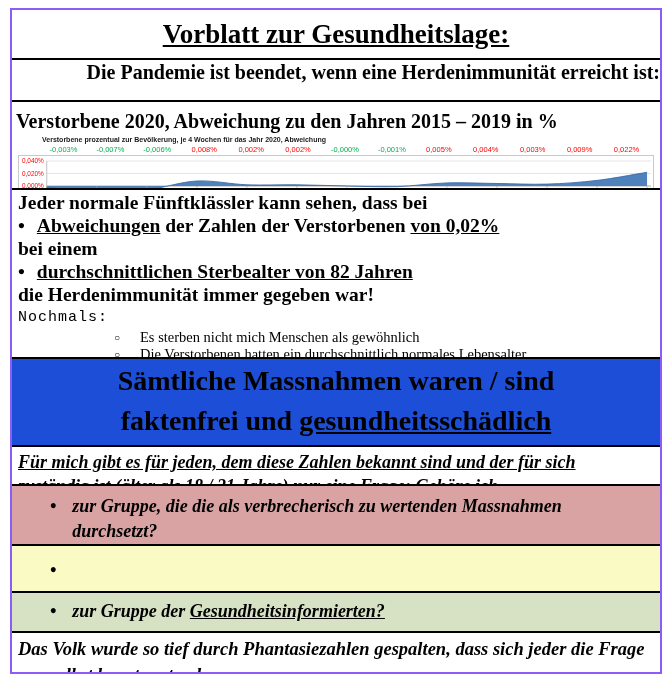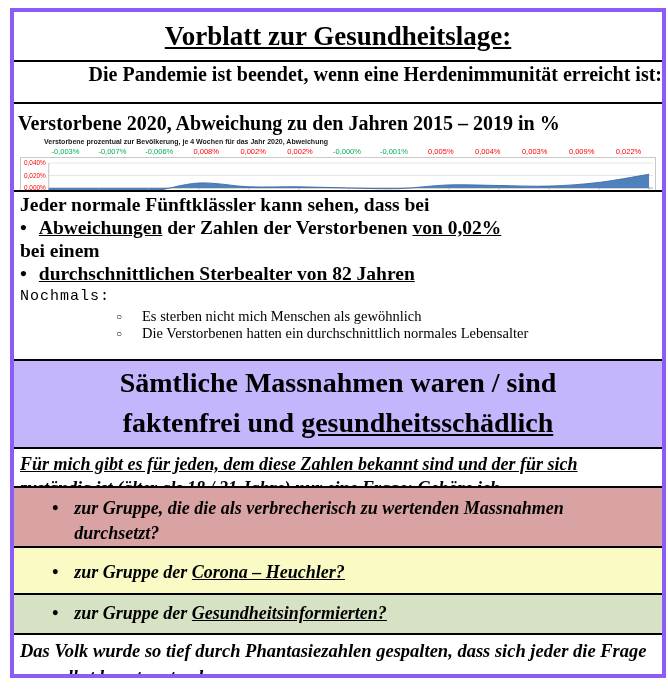--- a/index.html
+++ b/index.html
@@ -1,17 +1,17 @@
 <!DOCTYPE html>
 <html><head>
 <meta charset="utf-8">
 <style>
   html,body{margin:0;padding:0;background:#ffffff;}
   body{width:668px;height:700px;overflow:hidden;font-family:"Liberation Serif",serif;color:#000;}
-  .page{width:648px;margin:8px 8px 0 10px;border:4px solid #8b5cf6;background:#fff;}
+  .page{width:648px;margin:8px 8px 0 10px;border:2px solid #8b5cf6;background:#fff;}
   .row{box-sizing:border-box;border-top:2px solid #000;overflow:hidden;}
   .row:first-child{border-top:none;}
 
   .row-title{height:48px;text-align:center;padding-top:7px;}
   .row-title h1{margin:0;font-size:27px;line-height:34px;font-weight:bold;text-decoration:underline;display:inline-block;}
 
   .row-subtitle{height:26px;text-align:right;font-size:20px;font-weight:bold;line-height:24px;}
 
   .row-chart{height:88px;padding:7px 4px;margin-top:16px;}
   .chart-heading{font-size:20px;font-weight:bold;line-height:25px;margin:0;}
@@ -119,44 +119,44 @@
           <text x="634" y="39.5" text-anchor="middle" font-size="6.3" fill="#595959">13</text>
         </svg>
     </div>
   </section>
 
   <section class="row row-body">
     <p>Jeder normale Fünftklässler kann sehen, dass bei</p>
     <p class="centered-bullet"><span class="bullet-dot">•</span><span class="u">Abweichungen</span><span> der Zahlen der Verstorbenen </span><span class="u">von 0,02%</span></p>
     <p>bei einem</p>
     <p class="centered-bullet"><span class="bullet-dot">•</span><span class="u">durchschnittlichen Sterbealter von 82 Jahren</span></p>
+    <p>die Herdenimmunität immer gegeben war!</p>
     <p class="nochmals">Nochmals:</p>
     <ul class="subbullets">
       <li><span class="marker">○</span><span>Es sterben nicht mich Menschen als gewöhnlich</span></li>
       <li><span class="marker">○</span><span>Die Verstorbenen hatten ein durchschnittlich normales Lebensalter</span></li>
     </ul>
   </section>
 
-  <section class="row row-banner" style="background-color: #c4b5fd;">
+  <section class="row row-banner" style="background-color: #1d4ed8;">
     <div>Sämtliche Massnahmen waren / sind</div>
     <div><span>faktenfrei und </span><span class="u">gesundheitsschädlich</span></div>
   </section>
 
   <section class="row row-question">
     <p>Für mich gibt es für jeden, dem diese Zahlen bekannt sind und der für sich zuständig ist (älter als 18 / 21 Jahre) nur eine Frage: Gehöre ich</p>
   </section>
 
   <section class="row group-row row-pink" style="background-color: rgb(217, 163, 163);">
     <span class="bullet-dot">•</span>
     <span class="group-text"><span>zur Gruppe, die die als verbrecherisch zu wertenden Massnahmen durchsetzt?</span><span class="u"></span></span>
   </section>
 
   <section class="row group-row row-yellow" style="background-color: rgb(250, 250, 197);">
     <span class="bullet-dot">•</span>
-    <span class="group-text"><span>zur Gruppe der </span><span class="u">Corona – Heuchler?</span></span>
   </section>
 
   <section class="row group-row row-green" style="background-color: rgb(214, 226, 195);">
     <span class="bullet-dot">•</span>
     <span class="group-text"><span>zur Gruppe der </span><span class="u">Gesundheitsinformierten?</span></span>
   </section>
 
   <section class="row row-footer">
     <p>Das Volk wurde so tief durch Phantasiezahlen gespalten, dass sich jeder die Frage nur selbst beantworten kann.</p>
   </section>

